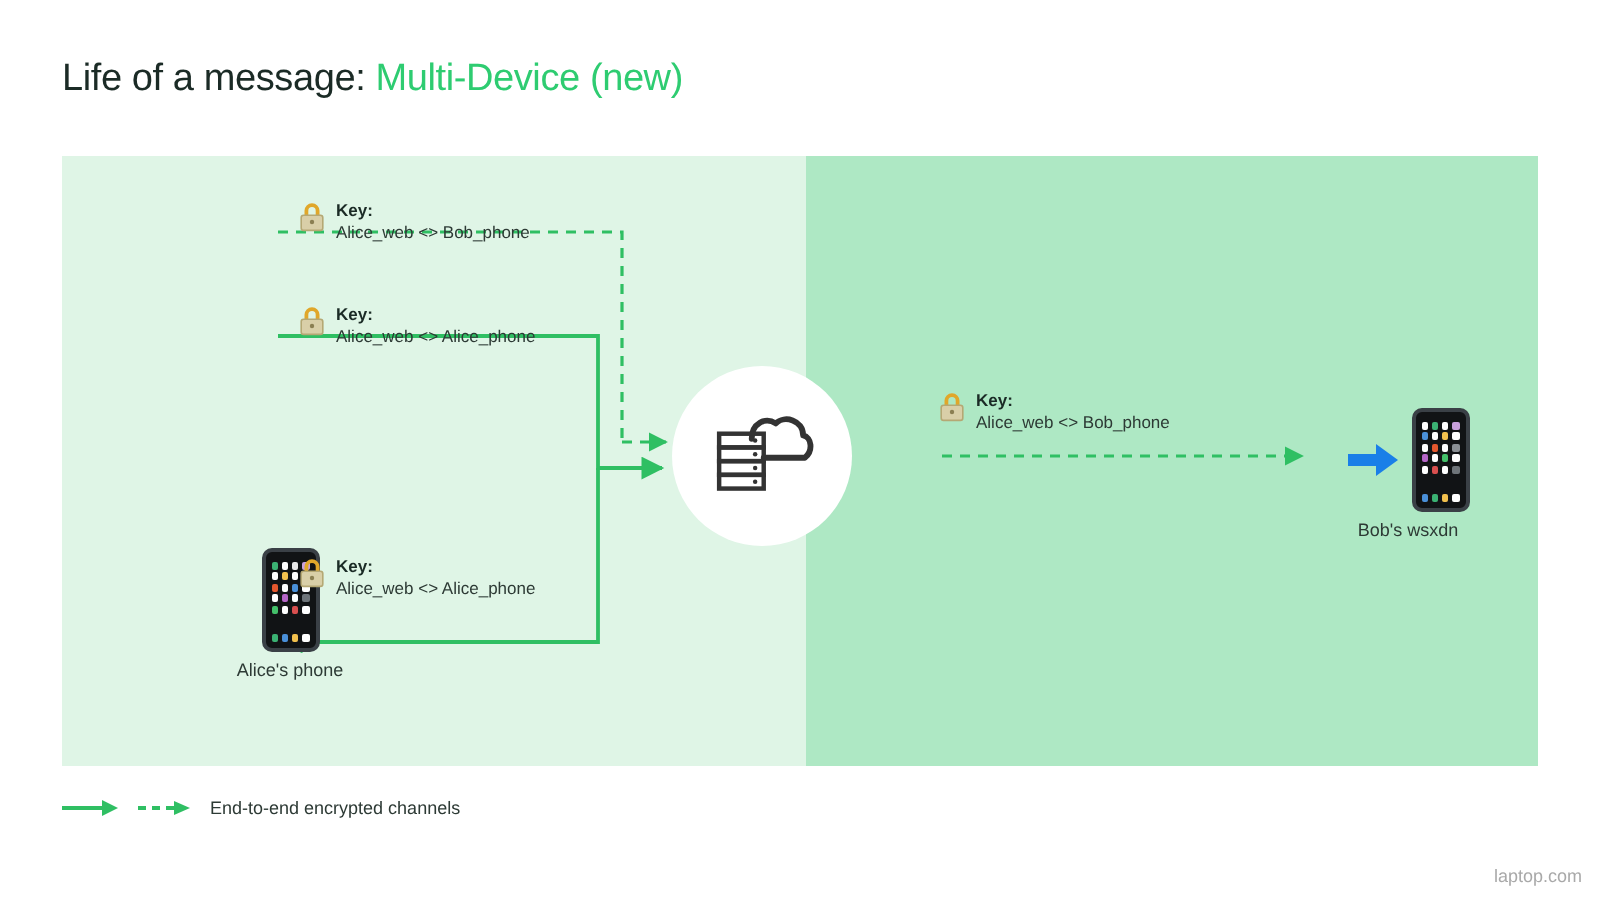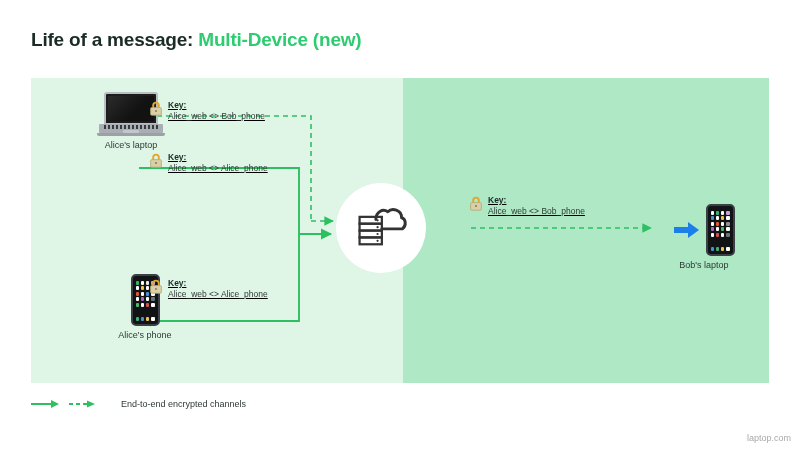--- a/index.html
+++ b/index.html
@@ -14,21 +14,21 @@
     overflow: hidden;
     position: relative;
   }
 
   
   #page-title {
     position: absolute;
     left: 31px;
     top: 29px;
     font-size: 19px;
-    font-weight: bold;
+    font-weight: normal;
     color: #1b2b26;
     letter-spacing: -0.2px;
     white-space: nowrap;
   }
   #page-title .accent {
     color: #2ecc71;
   }
 
   
   #diagram {
@@ -195,21 +195,20 @@
     align-items: flex-start;
     gap: 5px;
     white-space: nowrap;
   }
   .key-note .lock {
     flex: 0 0 auto;
     margin-top: 1px;
   }
   .key-note .key-text {
     line-height: 1.25;
-    text-decoration: underline;
   }
   .key-note .key-title {
     font-size: 8.5px;
     font-weight: bold;
     color: #1b2b26;
     display: block;
   }
   .key-note .key-value {
     font-size: 8.5px;
     color: #2d3a35;
@@ -221,21 +220,21 @@
     position: absolute;
     left: 31px;
     top: 399px;
     display: flex;
     align-items: center;
     gap: 8px;
   }
   #legend .legend-label {
     font-size: 9px;
     color: #2d3a35;
-    margin-left: 16px;
+    margin-left: 0;
   }
 
   
   #watermark {
     position: absolute;
     right: 9px;
     bottom: 7px;
     font-size: 9px;
     color: #a9a9a9;
   }
@@ -271,32 +270,20 @@
     <path d="M108,38 L280,38 L280,143" stroke="#2fbf63" stroke-width="1.6" fill="none" stroke-dasharray="5 4"></path>
     <path d="M280,143 L302,143" stroke="#2fbf63" stroke-width="1.6" fill="none" stroke-dasharray="5 4" marker-end="url(#ah-green)"></path>
 
     <path d="M108,90 L268,90 L268,156 L300,156" stroke="#2fbf63" stroke-width="1.9" fill="none" marker-end="url(#ah-green2)"></path>
 
     <path d="M268,156 L268,243 L110,243" stroke="#2fbf63" stroke-width="1.9" fill="none" marker-end="url(#ah-green3)"></path>
 
     <path d="M440,150 L620,150" stroke="#2fbf63" stroke-width="1.6" fill="none" stroke-dasharray="5 4" marker-end="url(#ah-green4)"></path>
   </svg>
 
-  <div class="node" style="left:50px; top:14px; width:100px;">
-    <div class="laptop">
-      <div class="screen">
-        <div class="screen-inner"></div>
-      </div>
-      <div class="keyboard"></div>
-      <div class="keys"></div>
-      <div class="trackpad"></div>
-      <div class="base"></div>
-    </div>
-    <div class="node-label">Alice's laptop</div>
-  </div>
 
   <div class="node" style="left:64px; top:196px; width:100px;">
     <div class="phone">
       <div class="apps">
         <i style="background:#3bb273"></i>
           <i style="background:#ffffff"></i>
           <i style="background:#e8e8e8"></i>
           <i style="background:#c9a0dc"></i>
         <i style="background:#ffffff"></i>
           <i style="background:#f2c14e"></i>
@@ -368,21 +355,21 @@
             <i style="background:#6e7479"></i>
         </div>
         <div class="dock">
           <i style="background:#4a90d9"></i>
             <i style="background:#3bb273"></i>
             <i style="background:#f2c14e"></i>
             <i style="background:#ffffff"></i>
         </div>
       </div>
     </div>
-    <div class="node-label">Bob's laptop</div>
+    <div class="node-label">Bob's wsxdn</div>
   </div>
 
   <div class="key-note" style="left:118px; top:22px;">
     <svg class="lock" width="14" height="15" viewBox="0 0 14 15">
       <path d="M4.2,7 L4.2,4.4 A2.8,2.8 0 0 1 9.8,4.4 L9.8,7" fill="none" stroke="#e0a72a" stroke-width="1.9"></path>
       <rect x="1.6" y="6.6" width="10.8" height="7.6" rx="1.2" fill="#d9cfa8" stroke="#b5a874" stroke-width="0.8"></rect>
       <circle cx="7" cy="10" r="1.1" fill="#8b7f52"></circle>
     </svg>
     <span class="key-text">
       <span class="key-title">Key:</span>

